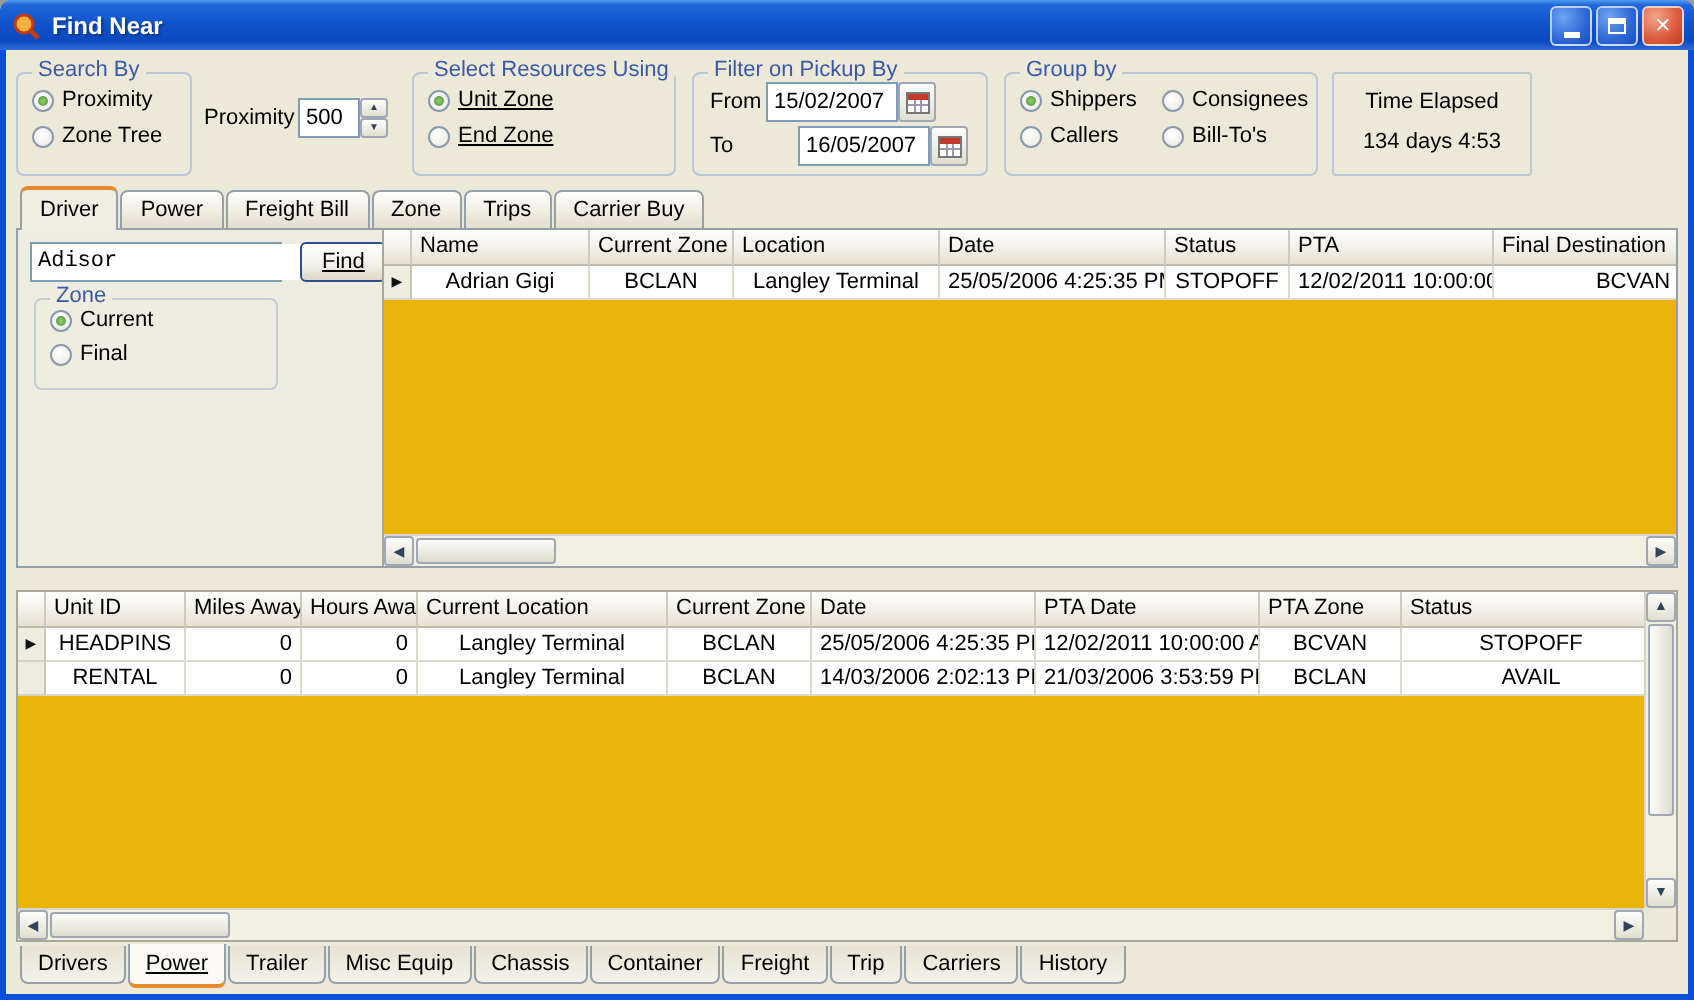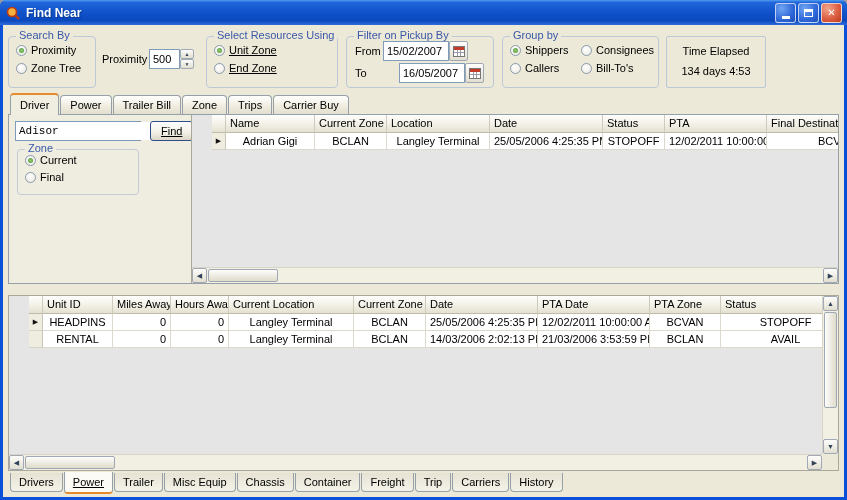--- a/index.html
+++ b/index.html
@@ -54,21 +54,21 @@
   .tab.active { height: 22px; background: #F0EEE1; border-top: 2px solid #E68B2C; position: relative; z-index: 3; margin-bottom: -1px; }
   .tabstrip-b { position: absolute; display: flex; align-items: flex-start; }
   .tab-b { height: 19px; padding: 2px 8px; background: linear-gradient(#E6E3D4, #F4F2E8);
     border: 1px solid #95A0A8; border-top: none; border-radius: 0 0 4px 4px; margin-right: 1px;
     display: flex; align-items: center; white-space: nowrap; cursor: default; }
   .tab-b.active { height: 22px; background: #FBFAF4; border-bottom: 2px solid #E68B2C; margin-top: -1px; z-index: 3; position: relative; }
   
   .tabpanel { position: absolute; border: 1px solid #95A0A8; background: #EFEDE0; z-index: 2; }
   .region { position: absolute; border: 1px solid #A9A69A; background: #fff; }
   
-  .gridwrap { position: absolute; overflow: hidden; background: #e5e5e5; padding-left: 20px; }
+  .gridwrap { position: absolute; overflow: hidden; background: #eab308; }
   .hrow { display: flex; height: 18px; width: max-content; }
   .hc { flex: none; padding: 1px 4px; line-height: 15px; background: linear-gradient(#FEFEFD, #F2F0E6 55%, #E5E1D1);
     border-right: 1px solid #CFCBBC; border-bottom: 1px solid #BFBBAA; white-space: nowrap; overflow: hidden; cursor: default; }
   .hgut { width: 14px; padding: 0; }
   .trow { display: flex; height: 17px; background: #fff; width: max-content; }
   .gut { width: 14px; flex: none; background: #EFEDE0; border-right: 1px solid #C9C6B8; border-bottom: 1px solid #D6D3C6;
     display: flex; align-items: center; justify-content: center; font-size: 7px; color: #111; }
   .dc { flex: none; padding: 1px 4px; line-height: 14px; border-right: 1px solid #DDDACD; border-bottom: 1px solid #DDDACD;
     white-space: nowrap; overflow: hidden; text-align: center; }
   .dc.num { text-align: right; }
@@ -193,21 +193,21 @@
   </div>
 
   <div class="tabstrip" style="left:10px;top:93px">
     <div class="tab active">
         <span>Driver</span>
       </div>
     <div class="tab">
         <span>Power</span>
       </div>
     <div class="tab">
-        <span>Trailer Bill</span>
+        <span>Freight Bill</span>
       </div>
     <div class="tab">
         <span>Zone</span>
       </div>
     <div class="tab">
         <span>Trips</span>
       </div>
     <div class="tab">
         <span>Carrier Buy</span>
       </div>

